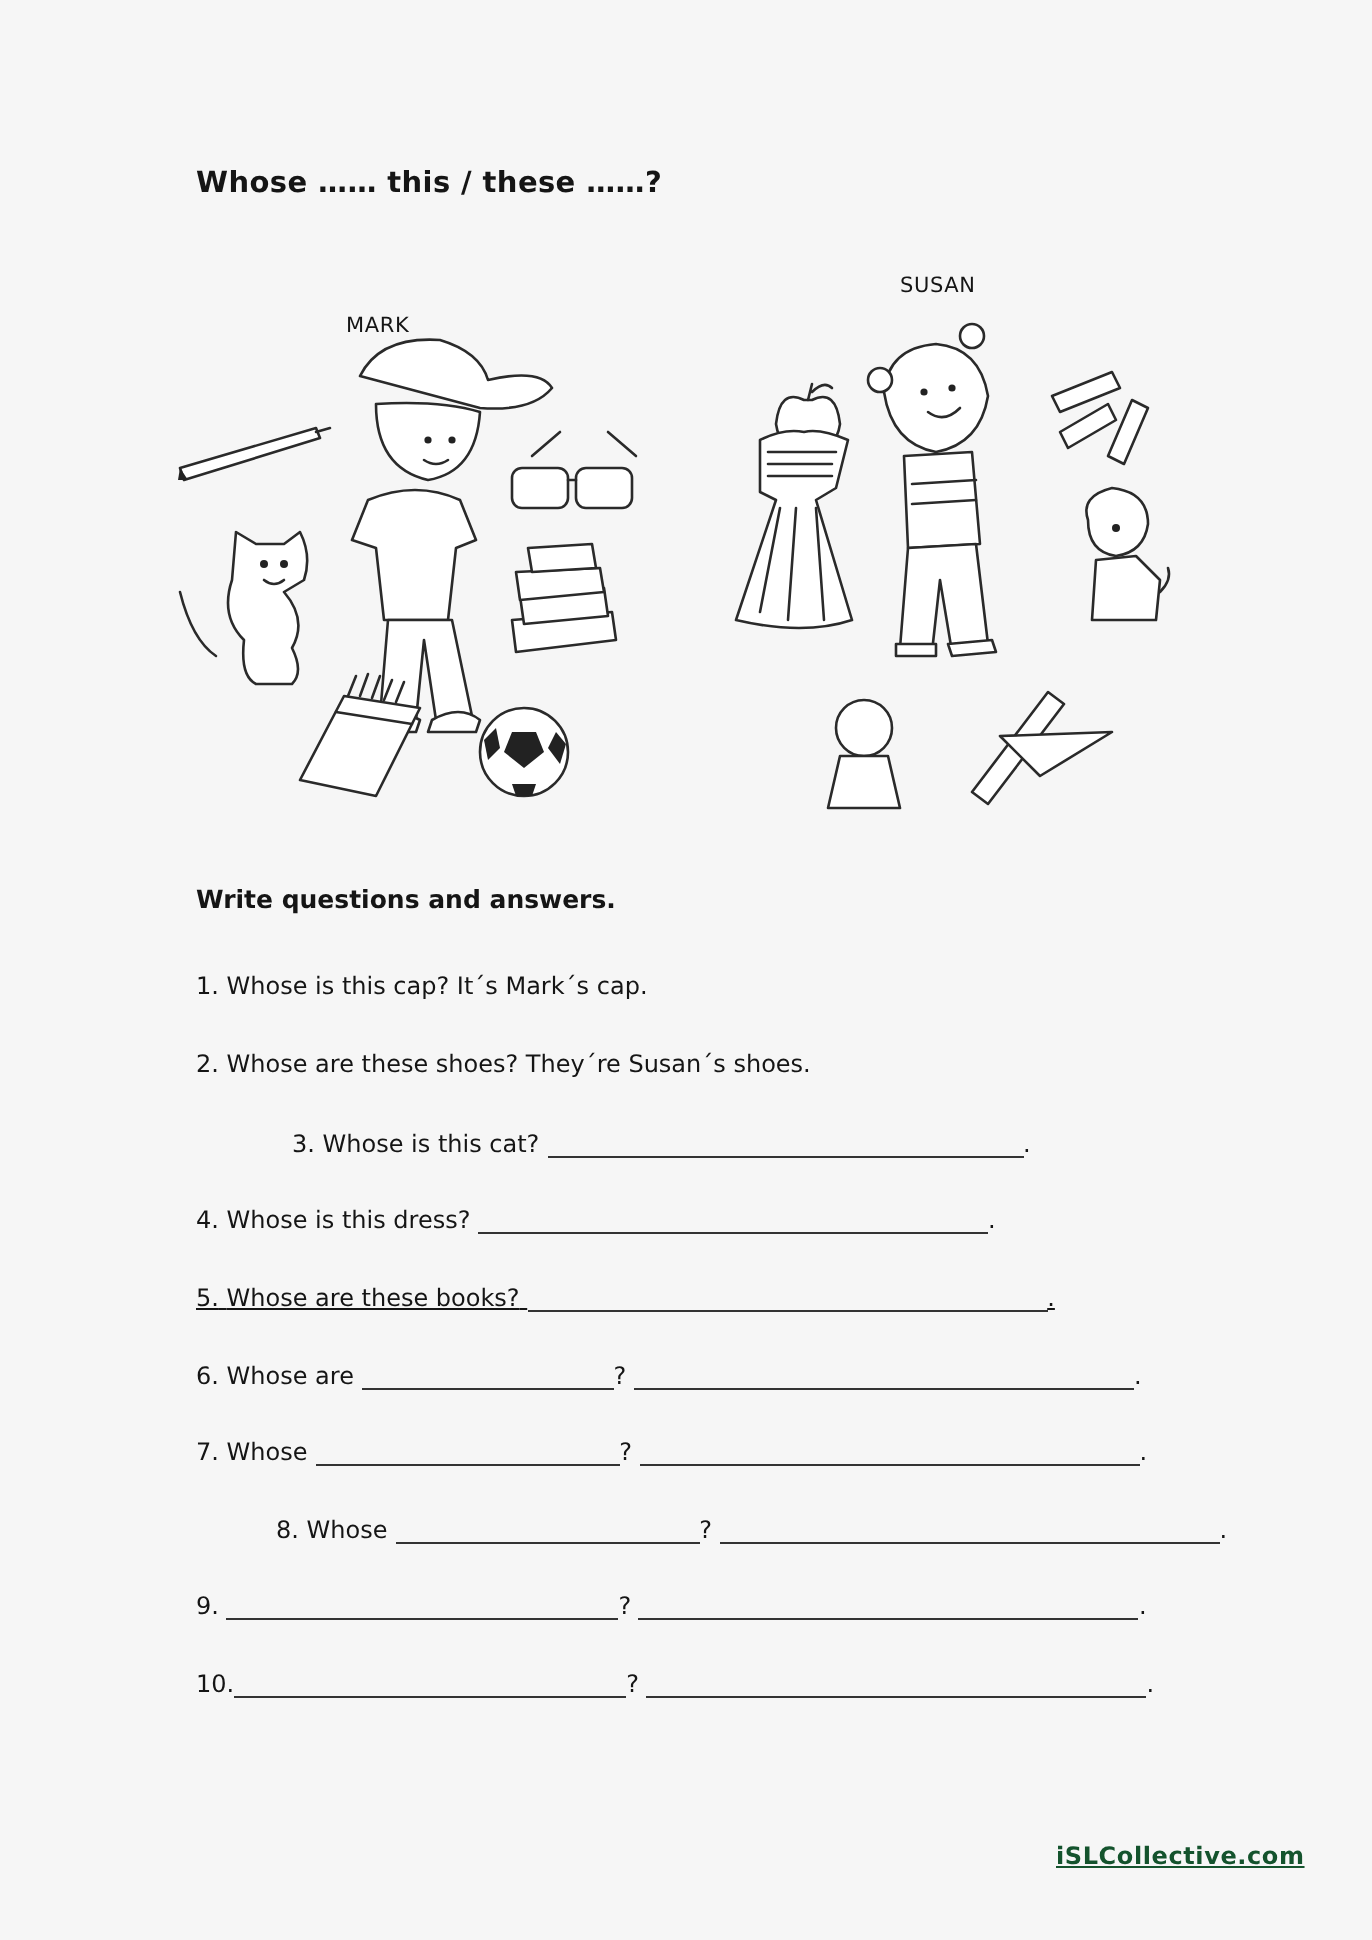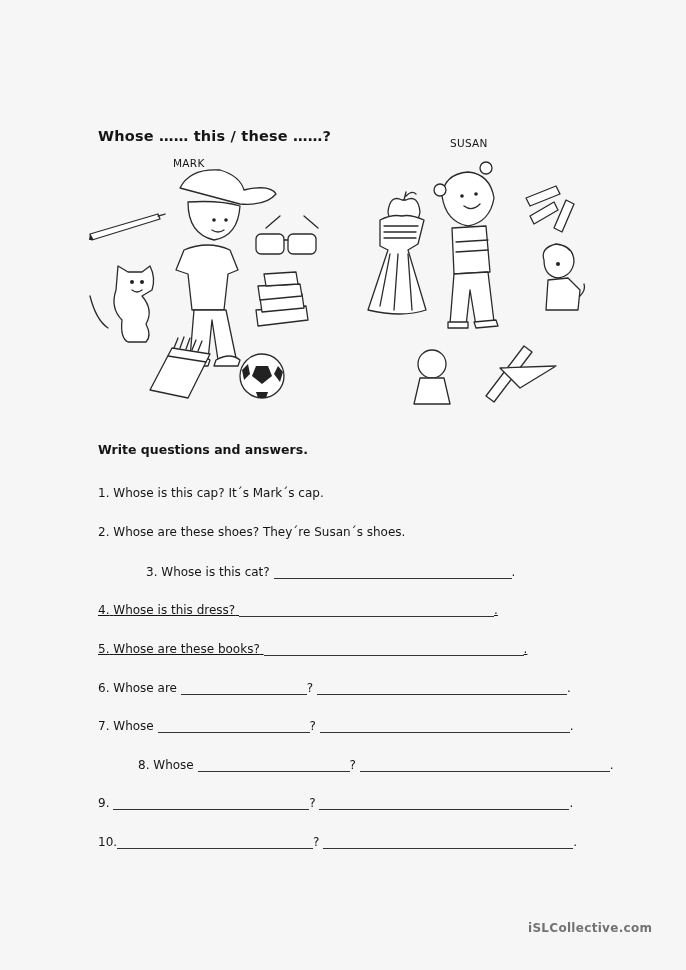--- a/index.html
+++ b/index.html
@@ -1,26 +1,26 @@
 <!DOCTYPE html>
 <html><head>
 <meta charset="utf-8">
 <style>
   html, body { margin:0; padding:0; }
   body {
     width:686px; height:970px; background:#f6f6f6; position:relative; overflow:hidden;
     font-family:"DejaVu Sans", sans-serif; color:#151515;
   }
   .abs { position:absolute; }
-  .title { left:98px; top:84px; font-size:14.5px; font-weight:bold; letter-spacing:0.2px;margin-top:44px; }
+  .title { left:98px; top:84px; font-size:14.5px; font-weight:bold; letter-spacing:0.2px; }
   .name { font-size:10.5px; letter-spacing:0.3px; }
   .instr { left:98px; top:442px; font-size:12.5px; font-weight:bold; }
   .line { font-size:12px; white-space:nowrap; left:98px; }
   .blank { display:inline-block; border-bottom:1.3px solid #333; height:14px; vertical-align:-3px; }
-  .wm { font-family:"DejaVu Sans", sans-serif; font-weight:bold; color:#737373; font-size:12px; letter-spacing:0.3px; }
+  .wm { font-family:"DejaVu Sans", sans-serif; font-weight:bold; color:#14532d; font-size:12px; letter-spacing:0.3px;text-decoration:underline; }
   svg { overflow:visible; }
   .ink { fill:none; stroke:#2a2a2a; stroke-width:1.3; stroke-linecap:round; stroke-linejoin:round; }
   .inkf { fill:#fff; stroke:#2a2a2a; stroke-width:1.3; stroke-linejoin:round; }
   .dark { fill:#222; }
 </style>
 </head>
 <body>
 
 <div class="abs title">Whose …… this / these ……?</div>
 
@@ -143,21 +143,21 @@
 </div>
 <div class="abs line" style="top:525px;">
   <span>2.</span>
   <span>Whose are these shoes? They´re Susan´s shoes.</span>
 </div>
 <div class="abs line" style="top:564px;margin-left:48px;">
   <span>3.</span>
   <span>Whose is this cat?</span>
   <span class="blank" style="width:238px;"></span><span>.</span>
 </div>
-<div class="abs line" style="top:602px;text-decoration:underline;">
+<div class="abs line" style="top:602px;">
   <span>4.</span>
   <span>Whose is this dress?</span>
   <span class="blank" style="width:255px;"></span><span>.</span>
 </div>
 <div class="abs line" style="top:641px;text-decoration:underline;">
   <span>5.</span>
   <span>Whose are these books?</span>
   <span class="blank" style="width:260px;"></span><span>.</span>
 </div>
 

